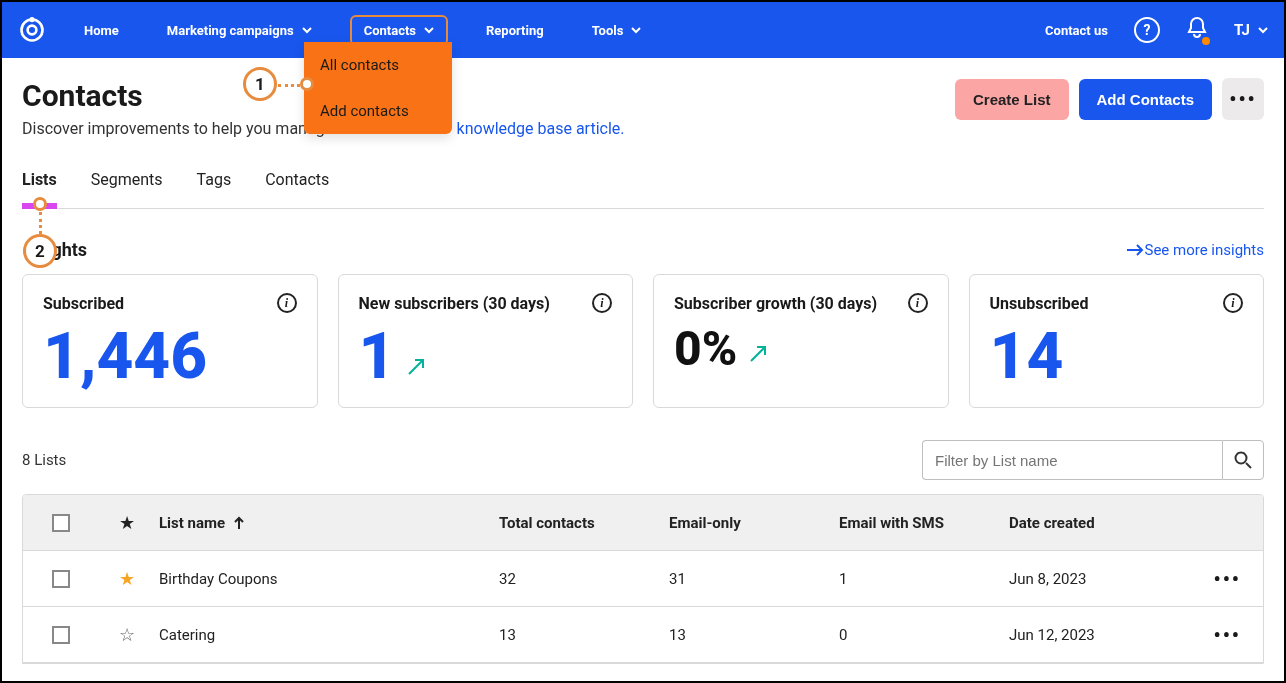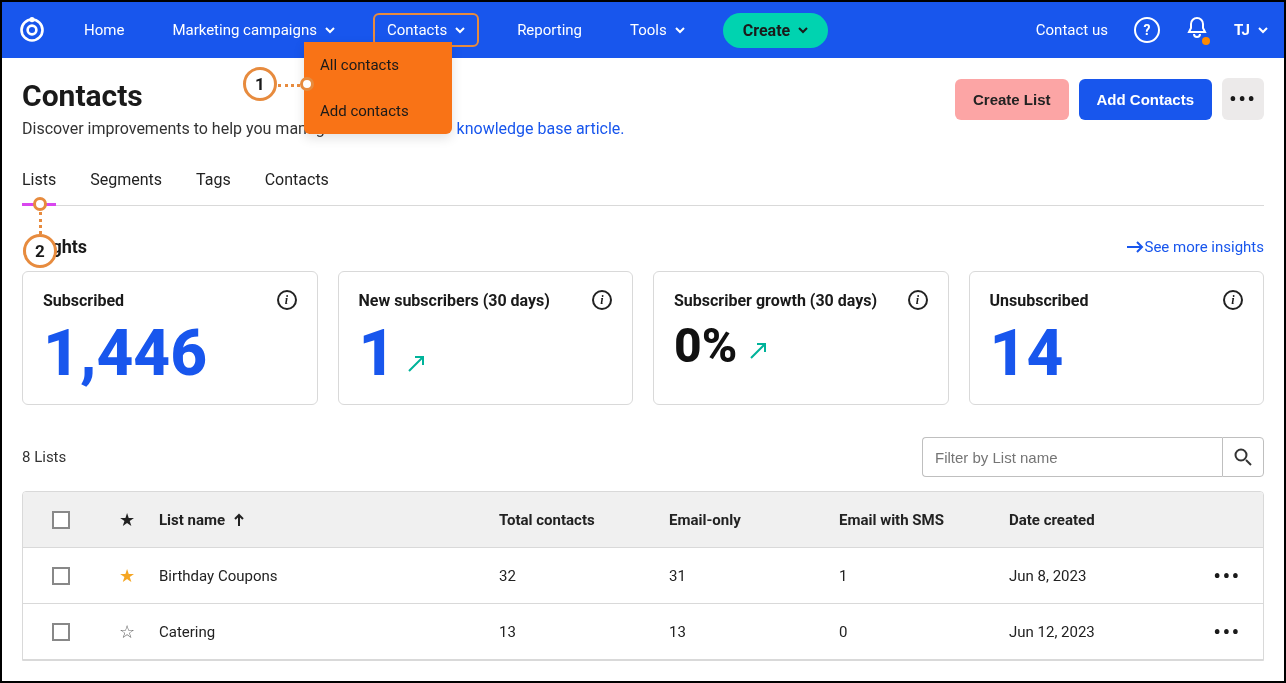--- a/index.html
+++ b/index.html
@@ -3,21 +3,21 @@
 <meta charset="utf-8">
 <style>
   * { box-sizing: border-box; margin: 0; padding: 0; }
   body { font-family: -apple-system, BlinkMacSystemFont, "Segoe UI", Roboto, Arial, sans-serif; background: #fff; color: #1a1a1a; width:1286px; }
   .frame { border: 2px solid #000; width: 1286px; height: 683px; overflow:hidden; position:relative; }
 
   
   .topnav { background:#1856ED; height:56px; display:flex; align-items:center; padding:0 16px; color:#fff; gap:28px; }
   .logo { width:28px; height:28px; display:flex; align-items:center; justify-content:center; }
   .nav-items { display:flex; align-items:center; gap:28px; }
-  .nav-item { font-size:15px; font-weight:400; display:flex; align-items:center; gap:8px; cursor:pointer; padding:8px 10px; border-radius:6px; }
+  .nav-item { font-size:13px; font-weight:700; display:flex; align-items:center; gap:8px; cursor:pointer; padding:8px 10px; border-radius:6px; }
   .nav-item.active { border:2px solid #e78b3e; border-radius:6px; padding:6px 12px; }
   .chev { width:10px; height:10px; }
   .create-btn { background:#00d3b0; color:#1a1a1a; font-weight:700; border-radius:24px; padding:8px 20px; display:flex; align-items:center; gap:8px; cursor:pointer; }
   .nav-spacer { flex:1; }
   .nav-right { display:flex; align-items:center; gap:26px; }
   .icon-circle { width:26px; height:26px; border:2px solid #fff; border-radius:50%; display:flex; align-items:center; justify-content:center; font-size:14px; font-weight:700; }
   .bell-wrap { position:relative; }
   .bell-dot { position:absolute; bottom:-1px; right:-2px; width:8px; height:8px; background:#ff8a00; border-radius:50%; }
   .user-chip { display:flex; align-items:center; gap:8px; font-weight:700; font-size:15px; cursor:pointer; }
 
@@ -39,21 +39,21 @@
   .page-sub a { color:#1856ED; text-decoration:none; }
   .header-actions { display:flex; gap:10px; align-items:center; }
   .btn { border-radius:6px; padding:12px 18px; font-size:15px; font-weight:600; cursor:pointer; border:none; }
   .btn-light { background:#fca5a5; color:#222; }
   .btn-primary { background:#1856ED; color:#fff; }
   .btn-icon { background:#eceaea; width:42px; height:42px; display:flex; align-items:center; justify-content:center; border-radius:6px; cursor:pointer; }
 
   
   .tabs { display:flex; gap:34px; border-bottom:1px solid #d9d9d9; margin-top:22px; }
   .tab { padding:10px 0 14px 0; font-size:16px; color:#222; cursor:pointer; }
-  .tab.active { border-bottom:3px solid #d946ef; font-weight:400; margin-bottom:-1px; }
+  .tab.active { border-bottom:6px solid #d946ef; font-weight:700; margin-bottom:-1px; }
 
   
   .insights-header { display:flex; justify-content:space-between; align-items:center; margin-top:30px; margin-bottom:14px; }
   .insights-title { font-size:18px; font-weight:700; }
   .see-more { color:#1856ED; font-size:15px; display:flex; align-items:center; gap:0; cursor:pointer; }
   .cards { display:flex; gap:20px; }
   .card { flex:1; border:1px solid #d9d9d9; border-radius:6px; padding:18px 20px; }
   .card-head { display:flex; justify-content:space-between; align-items:center; margin-bottom:12px; }
   .card-label { font-size:16px; font-weight:700; }
   .info-icon { width:20px; height:20px; border:2px solid #222; border-radius:50%; display:flex; align-items:center; justify-content:center; font-size:12px; font-weight:700; font-style:italic; font-family:serif; }
@@ -116,26 +116,20 @@
             <path d="M1 1l4 4 4-4" stroke="#fff" stroke-width="2" fill="none"></path>
           </svg>
       </div>
       <div class="nav-item">Reporting</div>
       <div class="nav-item">
         <span>Tools</span>
         <svg class="chev" viewBox="0 0 10 6">
             <path d="M1 1l4 4 4-4" stroke="#fff" stroke-width="2" fill="none"></path>
           </svg>
       </div>
-      <div class="create-btn">
-        <span>Create</span>
-        <svg class="chev" viewBox="0 0 10 6">
-            <path d="M1 1l4 4 4-4" stroke="#1a1a1a" stroke-width="2" fill="none"></path>
-          </svg>
-      </div>
     </div>
     <div class="nav-spacer"></div>
     <div class="nav-right">
       <div class="nav-item" style="padding:0">Contact us</div>
       <div class="icon-circle">?</div>
       <div class="bell-wrap">
         <svg width="22" height="24" viewBox="0 0 22 24">
             <path d="M11 2a6 6 0 00-6 6v4l-2 4h16l-2-4V8a6 6 0 00-6-6z M8 18a3 3 0 006 0" fill="none" stroke="#fff" stroke-width="2"></path>
           </svg>
         <div class="bell-dot"></div>

